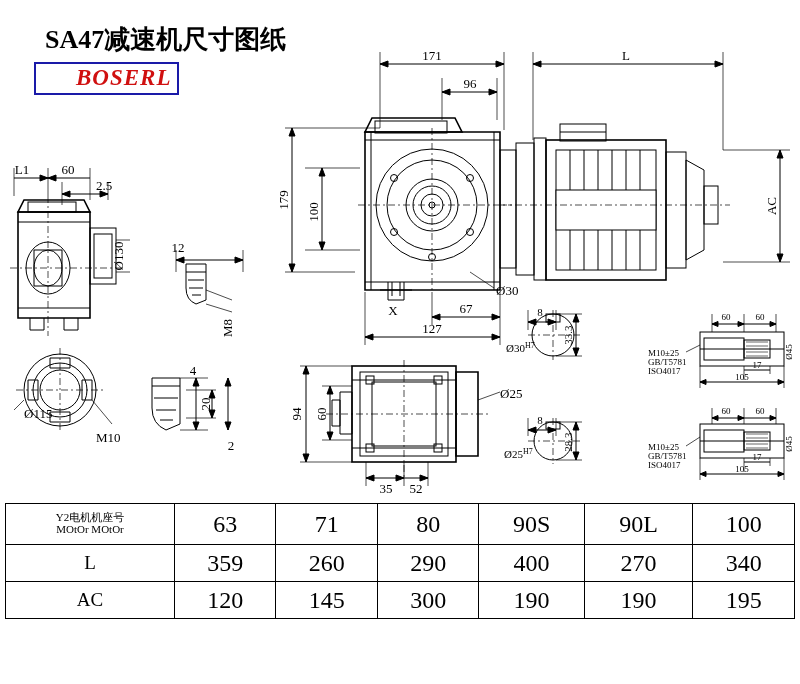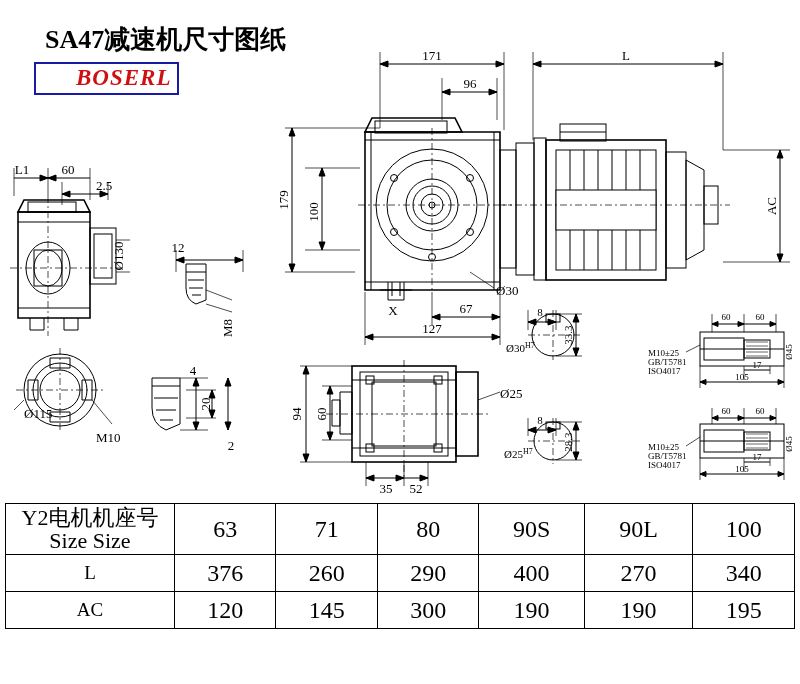--- a/index.html
+++ b/index.html
@@ -8,21 +8,21 @@
   .abs{position:absolute;}
   .title{font-family:"Liberation Serif",serif;font-weight:bold;font-size:26px;letter-spacing:0px;}
   .logo-box{border:2px solid #1a1aa8;padding:1px 6px 2px 6px;background:#fff;}
   .logo-text{font-family:"Liberation Serif",serif;font-weight:bold;font-style:italic;font-size:23px;color:#d01010;letter-spacing:1px;}
   .dim{font-size:13px;font-family:"Liberation Serif",serif;}
   .dim-sm{font-size:11px;font-family:"Liberation Serif",serif;}
   .dim-xs{font-size:9px;font-family:"Liberation Serif",serif;}
   table.spec{border-collapse:collapse;width:790px;font-family:"Liberation Serif",serif;}
   table.spec td{border:1px solid #000;text-align:center;font-size:24px;height:36px;padding:0;}
   table.spec td.hdr{width:168px;font-size:19px;}
-  table.spec td.two{line-height:1.05;font-size:22px;padding:2px 0;}
+  table.spec td.two{line-height:1.05;font-size:11px;padding:2px 0;}
   svg{display:block;}
   .ln{stroke:#000;stroke-width:1;fill:none;}
   .lnb{stroke:#000;stroke-width:1.6;fill:none;}
   .lnt{stroke:#000;stroke-width:0.7;fill:none;}
   .dash{stroke:#000;stroke-width:0.7;fill:none;stroke-dasharray:7 3 2 3;}
   .hatch{stroke:#000;stroke-width:0.6;fill:none;}
 </style>
 </head>
 <body>
 
@@ -504,32 +504,32 @@
     <text x="648" y="468" class="dim-xs" text-anchor="start">ISO4017</text>
 
   </svg>
 
   <div class="abs" style="left:5px;top:503px;">
     <table class="spec">
       <tbody>
         <tr>
           <td class="hdr two">
             <div>Y2电机机座号</div>
-            <div>Size Size</div>
+            <div>MOtOr MOtOr</div>
           </td>
           <td>63</td>
           <td>71</td>
           <td>80</td>
           <td>90S</td>
           <td>90L</td>
           <td>100</td>
         </tr>
         <tr>
           <td class="hdr">L</td>
-          <td>376</td>
+          <td>359</td>
           <td>260</td>
           <td>290</td>
           <td>400</td>
           <td>270</td>
           <td>340</td>
         </tr>
         <tr>
           <td class="hdr">AC</td>
           <td>120</td>
           <td>145</td>

